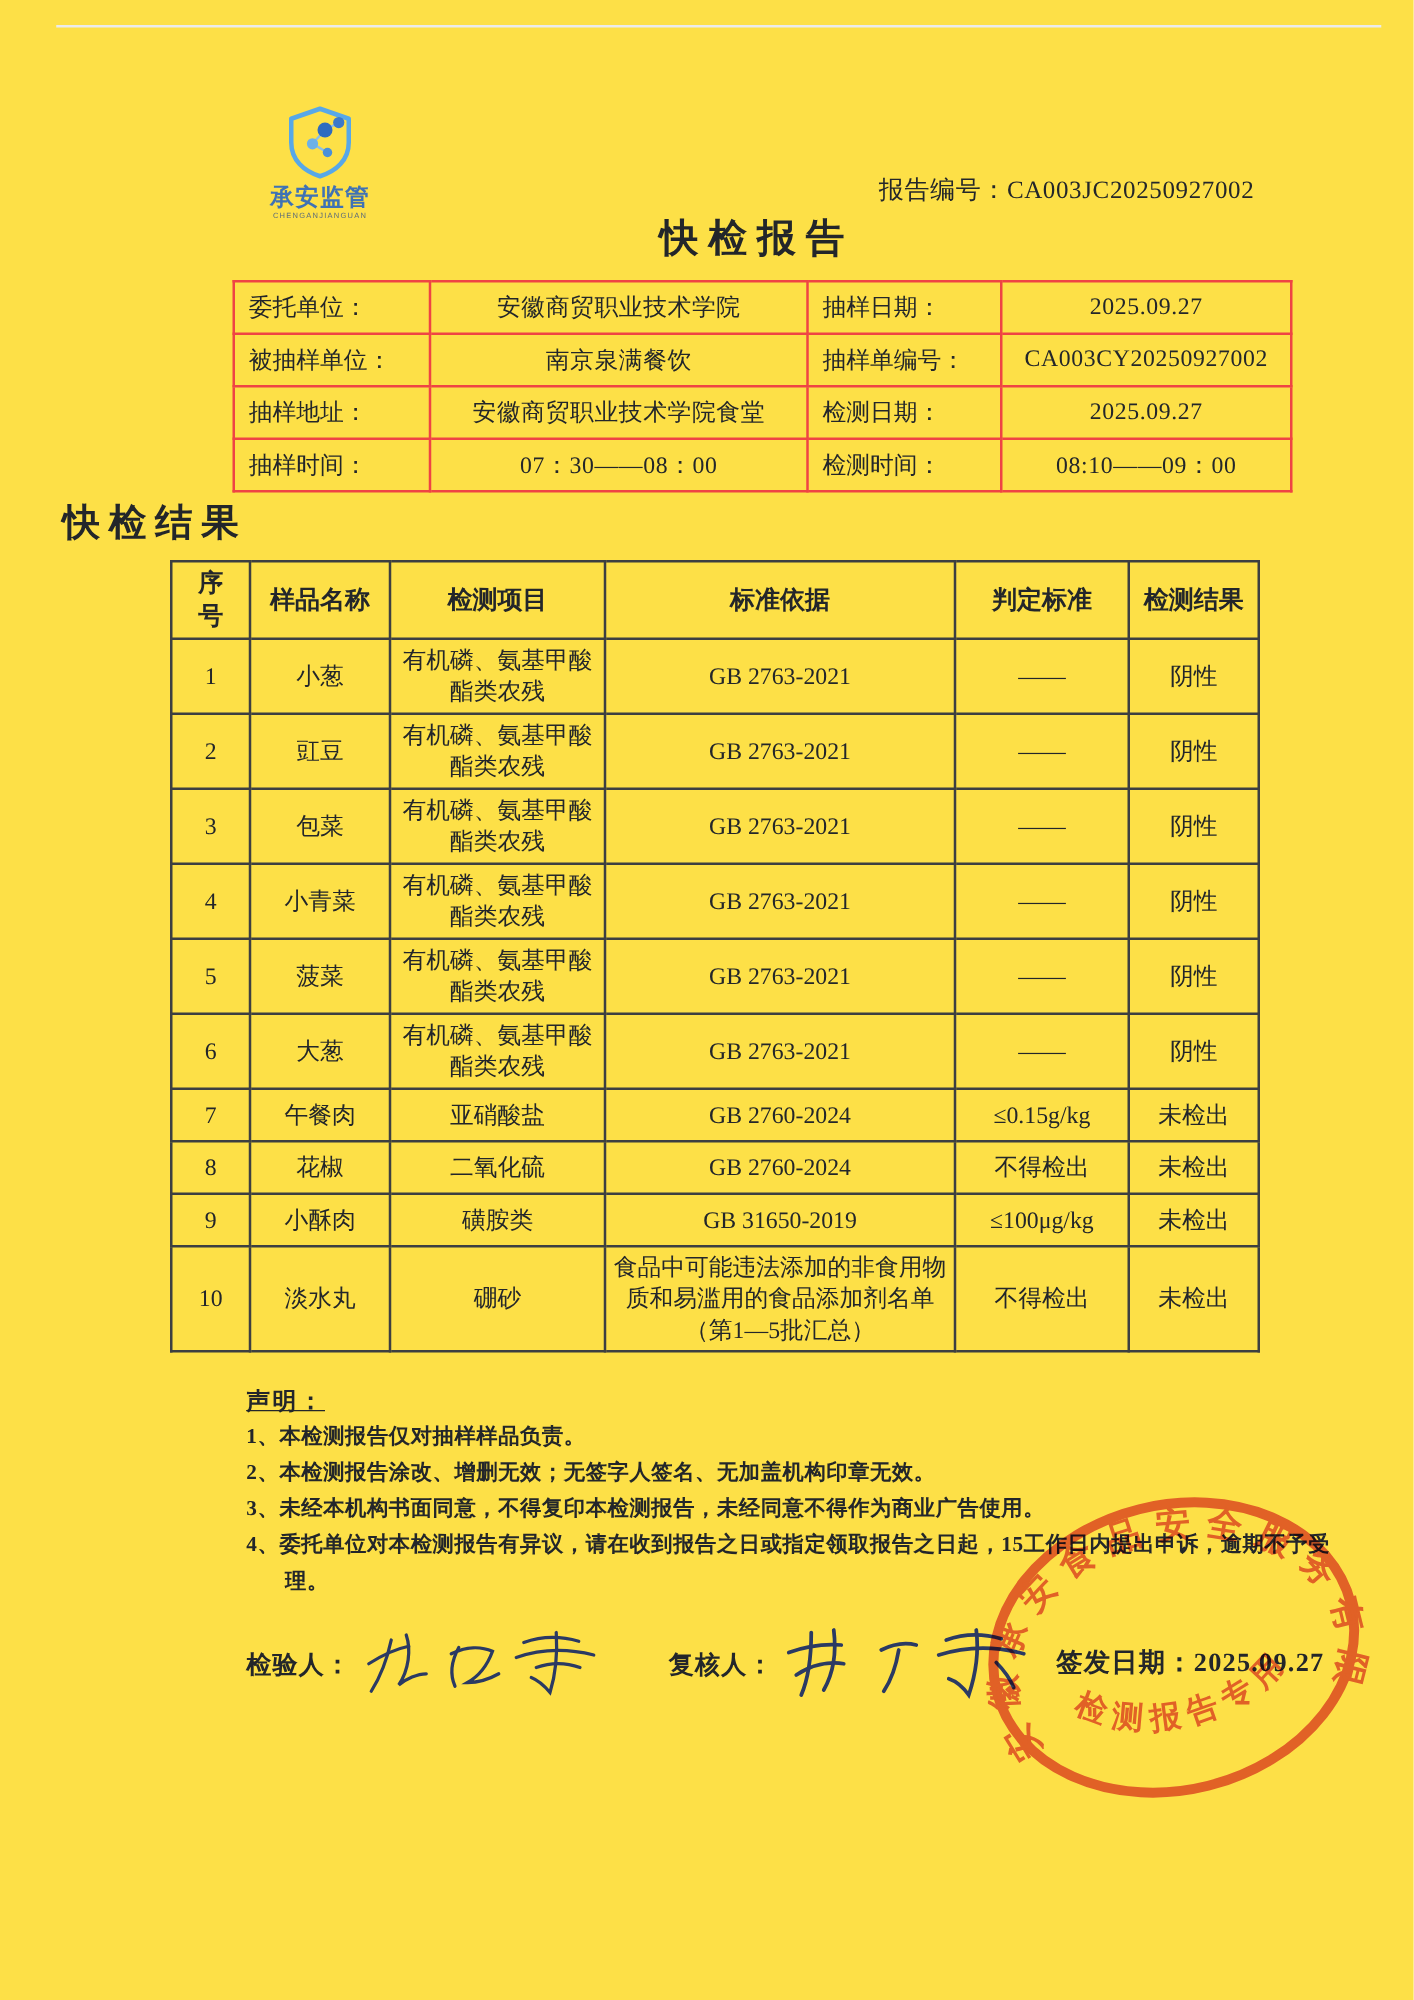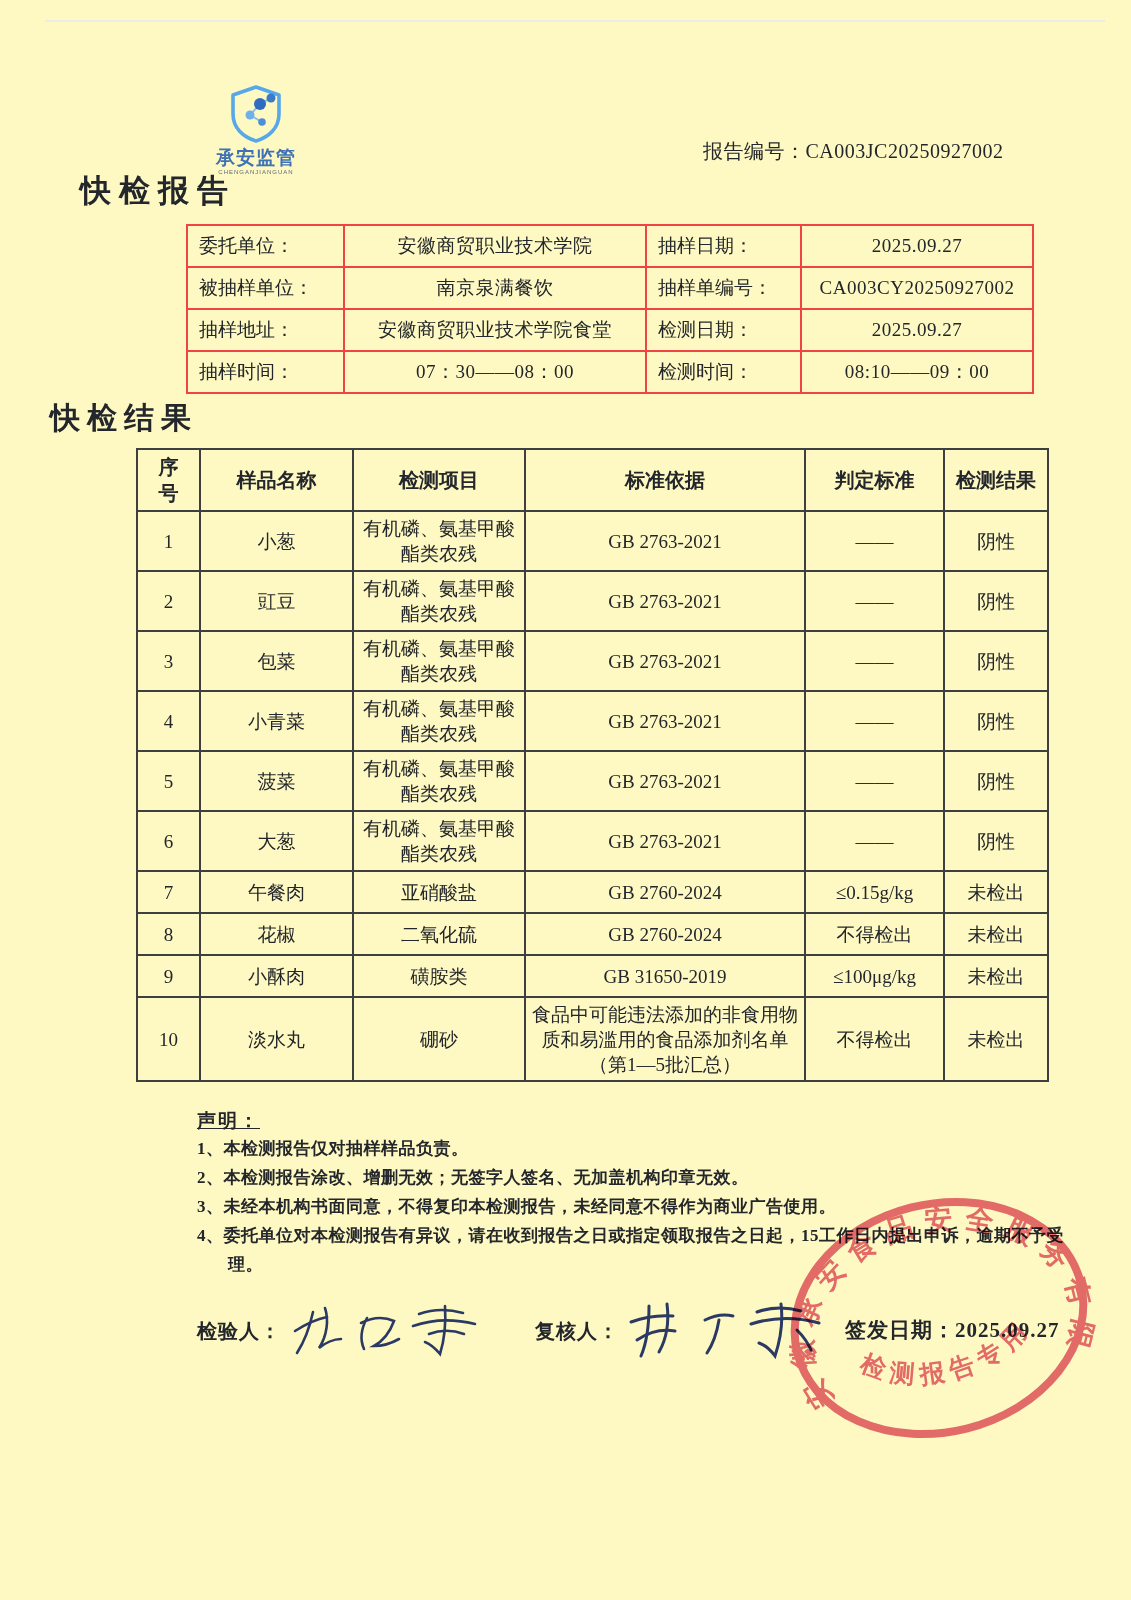--- a/index.html
+++ b/index.html
@@ -1,51 +1,51 @@
 <!DOCTYPE html>
 <html><head>
 <meta charset="utf-8">
 <style>
   html,body{margin:0;padding:0;background:#ffffff;}
   .page{
     position:relative;
     width:1131px;height:1600px;
-    background:#fef9c3;
+    background:#fde047;
     font-family:"Liberation Serif","DejaVu Serif",serif;
     color:#23262a;
     overflow:hidden;
   }
   .scan-line{position:absolute;top:20px;left:45px;width:1060px;height:2px;background:#ebebeb;}
 
   
   .logo{position:absolute;left:196px;top:84px;width:120px;text-align:center;}
   .logo .zh{font-family:"Liberation Sans","DejaVu Sans",sans-serif;font-weight:700;font-size:19px;letter-spacing:1px;color:#3f72b5;line-height:20px;}
   .logo .en{font-family:"Liberation Sans","DejaVu Sans",sans-serif;font-size:6px;letter-spacing:1px;color:#5a6a7a;line-height:8px;}
 
   
   .report-no{position:absolute;left:703px;top:138px;font-size:20px;letter-spacing:.5px;}
-  .doc-title{position:absolute;left:0;top:170px;width:1131px;text-align:left;padding-left:80px;box-sizing:border-box;
+  .doc-title{position:absolute;left:0;top:170px;width:1131px;text-align:center;padding-left:80px;box-sizing:border-box;
     font-size:31px;font-weight:700;letter-spacing:8px;}
   .results-title{position:absolute;left:0;top:398px;width:1131px;text-align:left;padding-left:50px;box-sizing:border-box;
     font-size:30px;font-weight:700;letter-spacing:7px;}
 
   
   table{border-collapse:collapse;}
   .info-table{position:absolute;left:186px;top:224px;table-layout:fixed;}
   .info-table td{border:2px solid #ef4444;font-size:19px;height:40px;padding:0 4px;}
   .info-table td.lbl{text-align:left;padding-left:11px;}
   .info-table td.val{text-align:center;letter-spacing:.5px;}
   .w-l1{width:140px}.w-v1{width:292px}.w-l2{width:138px}.w-v2{width:222px}
 
   
   .results-table{position:absolute;left:136px;top:448px;table-layout:fixed;}
   .results-table th,.results-table td{border:2px solid #3d3f41;font-size:19px;text-align:center;vertical-align:middle;line-height:25px;padding:2px 4px;box-sizing:border-box;}
   .results-table th{font-weight:700;font-size:20px;height:62px;}
   .results-table th.seq{word-break:break-all;padding:0 17px;line-height:26px;}
-  .c0{width:63px}.c1{width:153px}.c2{width:172px}.c3{width:280px}.c4{width:139px}.c5{width:104px}
+  .c0{width:63px}.c1{width:112px}.c2{width:172px}.c3{width:280px}.c4{width:139px}.c5{width:104px}
   .results-table tr.tall td{height:60px;}
   .results-table tr.short td{height:42px;}
   .results-table tr.xl td{height:84px;}
 
   
   .decl{position:absolute;left:197px;top:1108px;width:860px;}
   .decl-title{font-size:19px;font-weight:700;letter-spacing:2px;text-decoration:underline;}
   .decl-item{font-size:17px;font-weight:700;line-height:29px;letter-spacing:.5px;
     padding-left:31px;text-indent:-31px;}
 

